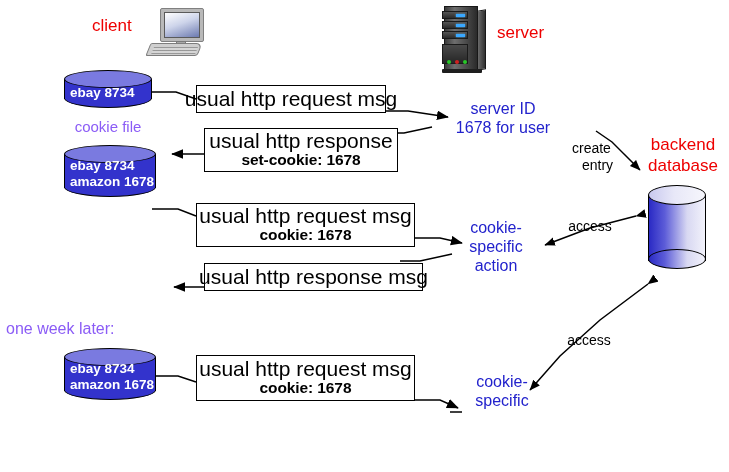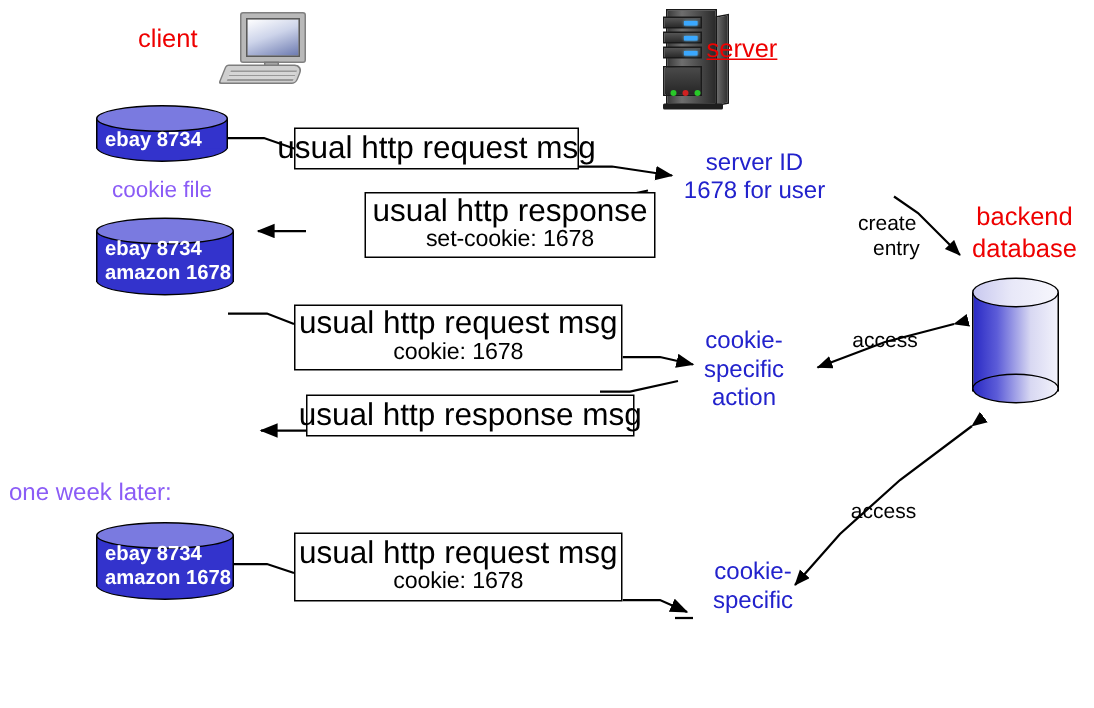--- a/index.html
+++ b/index.html
@@ -60,21 +60,21 @@
     text-align: center;
     color: #000000;
   }
   .msgbox .ln1 {
     font-size: 21px;
     line-height: 18px;
     white-space: nowrap;
   }
   .msgbox .ln2 {
     font-size: 15.5px;
-    font-weight: normal;
+    font-weight: bold;
     line-height: 19px;
     white-space: nowrap;
     letter-spacing: -0.1px;
   }
 
   
   .cyl {
     box-sizing: border-box;
   }
   .cyl .cyl-top {
@@ -332,21 +332,21 @@
     <div class="srv-bay" style="top:5px;"></div>
     <div class="srv-bay" style="top:15px;"></div>
     <div class="srv-bay" style="top:25px;"></div>
     <div class="srv-panel"></div>
     <div class="srv-led" style="left:9px; background:#28c828;"></div>
     <div class="srv-led" style="left:17px; background:#d02020;"></div>
     <div class="srv-led" style="left:25px; background:#28c828;"></div>
     <div class="srv-foot"></div>
   </div>
 
-  <div class="abs label-red" style="left:471px; top:23px;text-decoration:underline;">server</div>
+  <div class="abs label-red" style="left:497px; top:23px;">server</div>
 
   <div class="abs cyl" style="left:64px; top:70px; width:88px; height:44px;">
     <div class="cyl-bot" style="top:18px; height:20px;"></div>
     <div class="cyl-body" style="top:9px; height:20px;"></div>
     <div class="cyl-top" style="height:18px;"></div>
     <div class="cyl-text" style="top:15px;">
       <div>ebay 8734</div>
     </div>
   </div>
 
@@ -371,21 +371,21 @@
     <div class="cyl-text" style="top:13px;">
       <div>ebay 8734</div>
       <div>amazon 1678</div>
     </div>
   </div>
 
   <div class="abs msgbox" style="left:196px; top:85px; width:190px; height:28px;">
     <div class="ln1">usual http request msg</div>
   </div>
 
-  <div class="abs msgbox" style="left:204px; top:128px; width:194px; height:44px;margin-left:39px;">
+  <div class="abs msgbox" style="left:204px; top:128px; width:194px; height:44px;">
     <div class="ln1">usual http response</div>
     <div class="ln2">set-cookie: 1678</div>
   </div>
 
   <div class="abs msgbox" style="left:196px; top:203px; width:219px; height:44px;">
     <div class="ln1">usual http request msg</div>
     <div class="ln2">cookie: 1678</div>
   </div>
 
   <div class="abs msgbox" style="left:204px; top:263px; width:219px; height:28px;">

